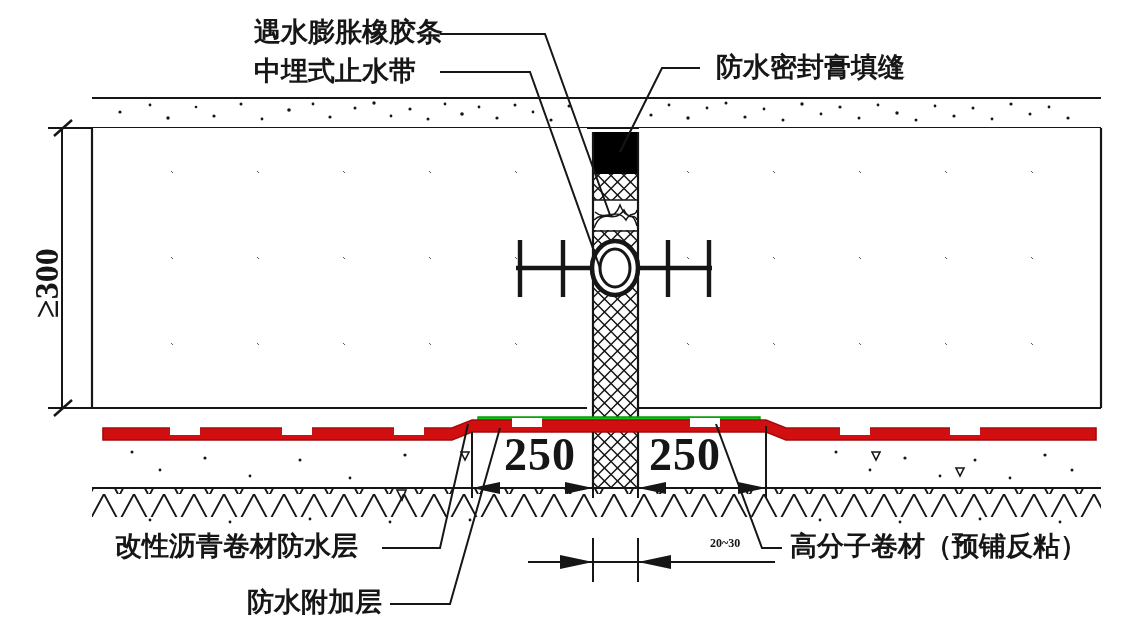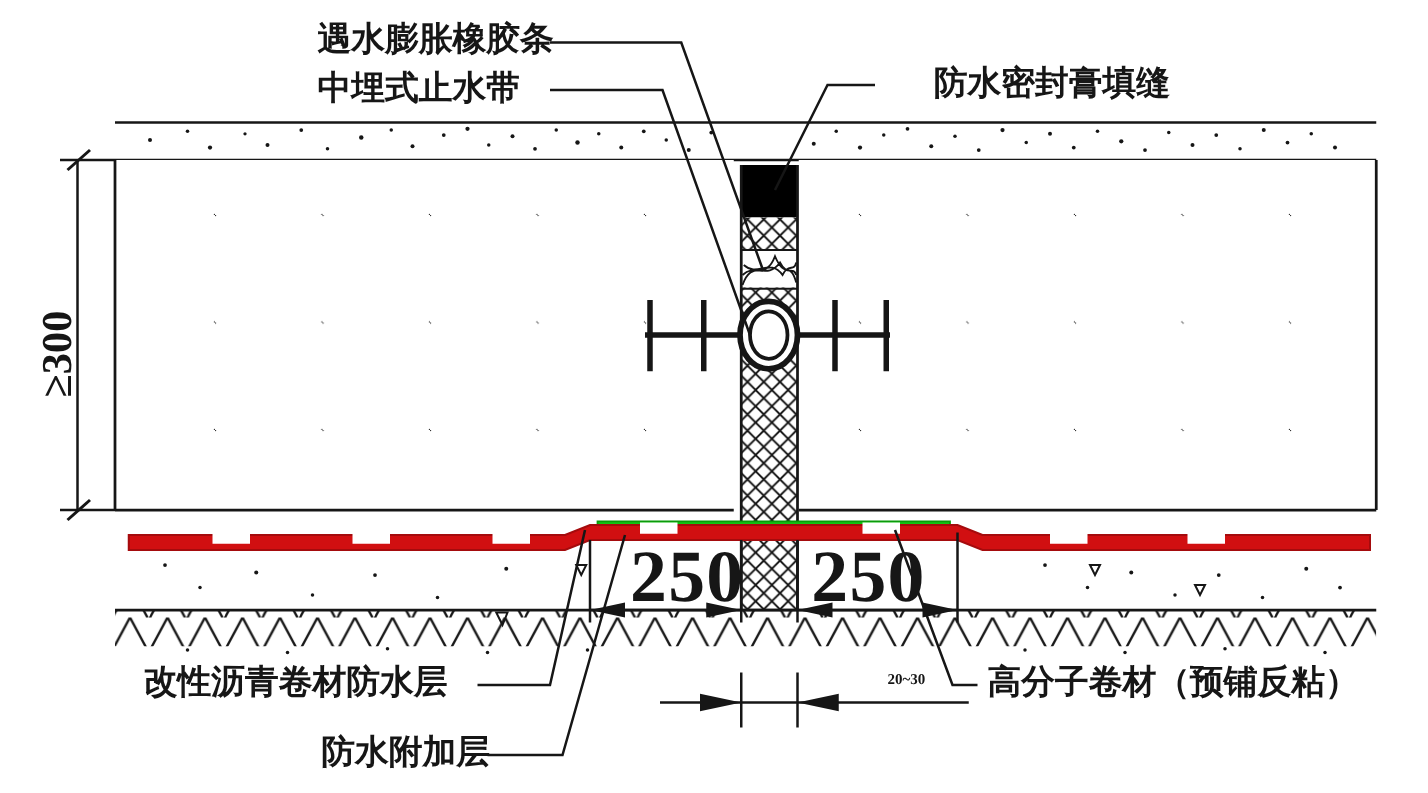--- a/index.html
+++ b/index.html
@@ -15,21 +15,21 @@
     font-family:"DejaVu Sans","Liberation Sans",sans-serif;
     font-weight:600;
     white-space:nowrap;
     letter-spacing:0px;
     line-height:1;
   }
   .lbl-cn{font-size:27px;}
   .lbl-dim{
     font-family:"Liberation Serif","DejaVu Serif",serif;
     font-weight:700;
-    font-size:59px;
+    font-size:46px;
     letter-spacing:1px;
   }
   .lbl-small{
     font-family:"Liberation Serif","DejaVu Serif",serif;
     font-weight:700;font-size:12px;
   }
   .lbl-vert{
     font-family:"Liberation Serif","DejaVu Serif",serif;
     font-weight:700;font-size:34px;
     transform:rotate(-90deg);
@@ -274,25 +274,25 @@
     <path d="M390 604 L450 604 L500 428"></path>
 
     <path d="M782 548 L762 548 L716 424"></path>
   </g>
 </svg>
 
 <div class="lbl lbl-cn" style="left:254px;top:18px;">遇水膨胀橡胶条</div>
 
 <div class="lbl lbl-cn" style="left:254px;top:57px;">中埋式止水带</div>
 
-<div class="lbl lbl-cn" style="left:747px;top:53px;">防水密封膏填缝</div>
+<div class="lbl lbl-cn" style="left:716px;top:53px;">防水密封膏填缝</div>
 
 <div class="lbl lbl-cn" style="left:115px;top:532px;text-align:center;">改性沥青卷材防水层</div>
 
-<div class="lbl lbl-cn" style="left:257px;top:588px;">防水附加层</div>
+<div class="lbl lbl-cn" style="left:247px;top:588px;">防水附加层</div>
 
 <div class="lbl lbl-cn" style="left:790px;top:532px;">高分子卷材（预铺反粘）</div>
 
 <div class="lbl lbl-vert" style="left:30px;top:318px;">≥300</div>
 
 <div class="lbl lbl-dim" style="left:504px;top:432px;">250</div>
 
 <div class="lbl lbl-dim" style="left:649px;top:432px;">250</div>
 
 <div class="lbl lbl-small" style="left:710px;top:537px;">20~30</div>

